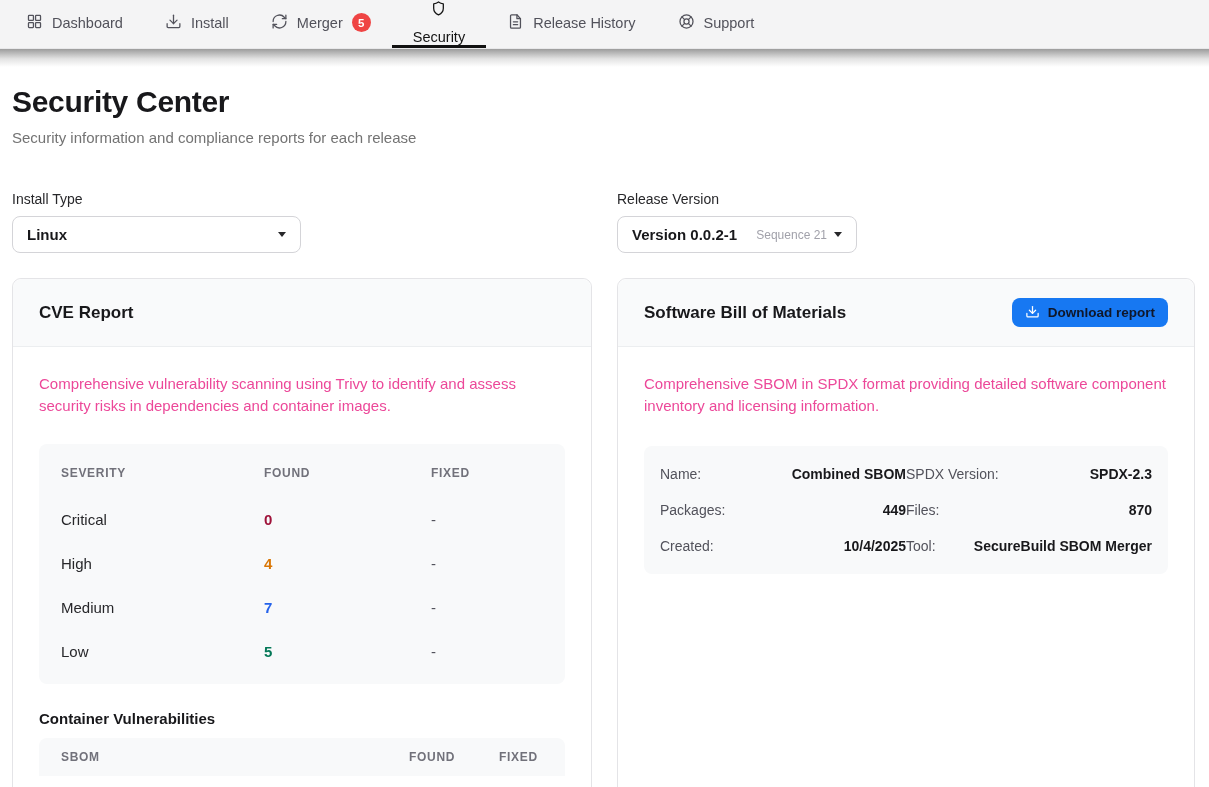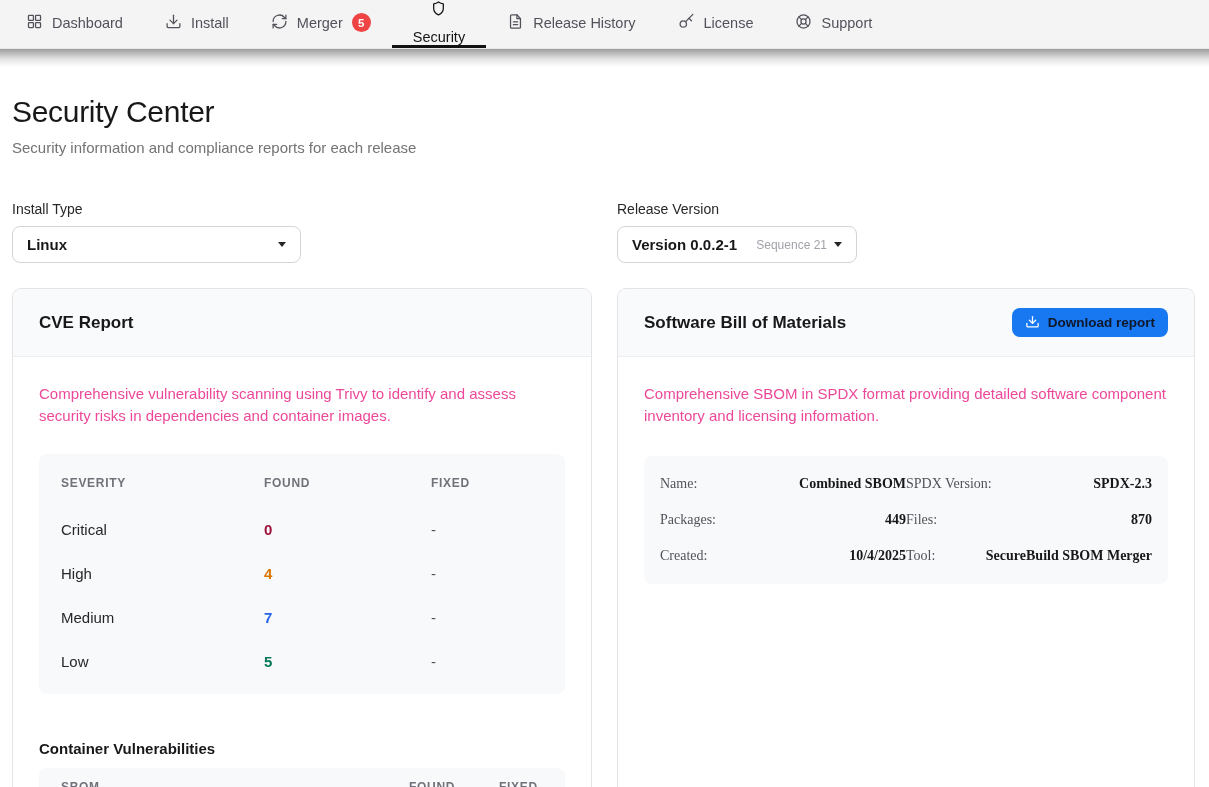--- a/index.html
+++ b/index.html
@@ -15,21 +15,21 @@
     stroke-width:1.8; stroke-linecap:round; stroke-linejoin:round; }
   .nav-item.active { color:#141414; font-weight:500; border-bottom-color:#111;flex-direction:column; }
   .nav-item.active svg { stroke:#141414; }
   .nav-badge { min-width:19px; height:19px; border-radius:10px; color:#fff;
     font-size:11.5px; font-weight:700; display:flex; align-items:center;
     justify-content:center; padding:0 5px; }
   .scroll-shade { height:18px; background:linear-gradient(to bottom,#9c9c9c 0%,#e3e3e3 55%,#ffffff 100%); }
 
   
   .main { padding:0 12px; }
-  .page-title { font-size:30px; font-weight:400; letter-spacing:-0.3px; margin-top:28px; }
+  .page-title { font-size:30px; font-weight:700; letter-spacing:-0.3px; margin-top:18px; }
   .page-subtitle { margin-top:10px; font-size:15px; color:#737373; }
 
   .filters { display:grid; grid-template-columns:580px 578px; column-gap:25px; margin-top:45px; }
   .filter-label { font-size:14px; font-weight:500; color:#27272a; }
   .select { margin-top:9px; height:37px; border:1px solid #d4d4d8; border-radius:8px;
     background:#fff; display:flex; align-items:center; justify-content:space-between;
     padding:0 14px; cursor:pointer;text-align:center; }
   .select-installtype { width:289px; }
   .select-version { width:240px; }
   .select-value { font-size:15px; font-weight:700; }
@@ -51,35 +51,35 @@
 
   
   .sev-table { margin-top:27px; background:#f8f9fa; border-radius:8px; padding:4px 0 10px; }
   .sev-row { display:grid; grid-template-columns:203px 167px 1fr; align-items:center;
     padding:0 22px; height:44px; font-size:15px; color:#27272a; }
   .sev-row.head { height:50px; font-size:12px; letter-spacing:0.7px;
     font-weight:600; color:#71717a; }
   .sev-found { font-weight:600; }
   .sev-fixed { color:#52525b; }
 
-  .section-title { margin-top:46px; font-size:15px; font-weight:600; }
+  .section-title { margin-top:26px; font-size:15px; font-weight:600; }
   .cv-head { margin-top:11px; background:#f8f9fa; border-radius:8px 8px 0 0;
     height:38px; display:grid; grid-template-columns:1fr 61px 44px; column-gap:29px;
     align-items:center; padding:0 22px; font-size:12px; letter-spacing:0.7px;
     font-weight:600; color:#71717a; }
 
   
   .download-btn { color:#0f172a; border:none; border-radius:8px; height:29px;
     padding:0 13px; font-size:13.5px; font-weight:600; display:flex;
     align-items:center; gap:8px; cursor:pointer; }
   .download-btn svg { width:15px; height:15px; stroke:#fff; fill:none;
     stroke-width:2; stroke-linecap:round; stroke-linejoin:round; }
   .sbom-box { margin-top:29px; background:#f8f9fa; border-radius:8px; padding:10px 16px; }
   .sbom-row { display:grid; grid-template-columns:1fr 1fr; 
-    height:36px; align-items:center;font-family:Liberation Serif, serif; }
+    height:36px; align-items:center; }
   .sbom-pair { display:flex; justify-content:space-between; align-items:center;
     gap:10px; font-size:14px; }
   .sbom-label { color:#52525b; white-space:nowrap; }
   .sbom-value { font-weight:700; text-align:right; white-space:nowrap; }
 </style>
 </head>
 <body>
 
 <nav class="topnav">
   <div class="nav-item">
@@ -116,28 +116,20 @@
     <span>Security</span>
   </div>
   <div class="nav-item">
     <span><svg viewBox="0 0 24 24">
           <path d="M14 2.5H6.5A1.5 1.5 0 0 0 5 4v16a1.5 1.5 0 0 0 1.5 1.5h11A1.5 1.5 0 0 0 19 20V8z"></path>
           <polyline points="14 2.5 14 8 19 8"></polyline>
           <line x1="9" y1="12.5" x2="15" y2="12.5"></line>
           <line x1="9" y1="16.5" x2="15" y2="16.5"></line>
         </svg></span>
     <span>Release History</span>
-  </div>
-  <div class="nav-item">
-    <span><svg viewBox="0 0 24 24">
-          <circle cx="7.5" cy="15.5" r="4.5"></circle>
-          <path d="M10.8 12.2 21 2"></path>
-          <path d="M15.5 7.5 19 11"></path>
-        </svg></span>
-    <span>License</span>
   </div>
   <div class="nav-item">
     <span><svg viewBox="0 0 24 24">
           <circle cx="12" cy="12" r="9.2"></circle>
           <circle cx="12" cy="12" r="3.6"></circle>
           <line x1="5.5" y1="5.5" x2="9.4" y2="9.4"></line>
           <line x1="14.6" y1="14.6" x2="18.5" y2="18.5"></line>
           <line x1="14.6" y1="9.4" x2="18.5" y2="5.5"></line>
           <line x1="5.5" y1="18.5" x2="9.4" y2="14.6"></line>
         </svg></span>

